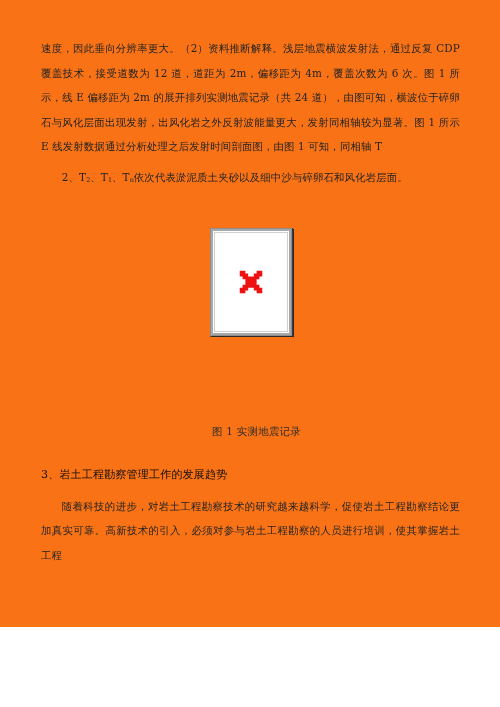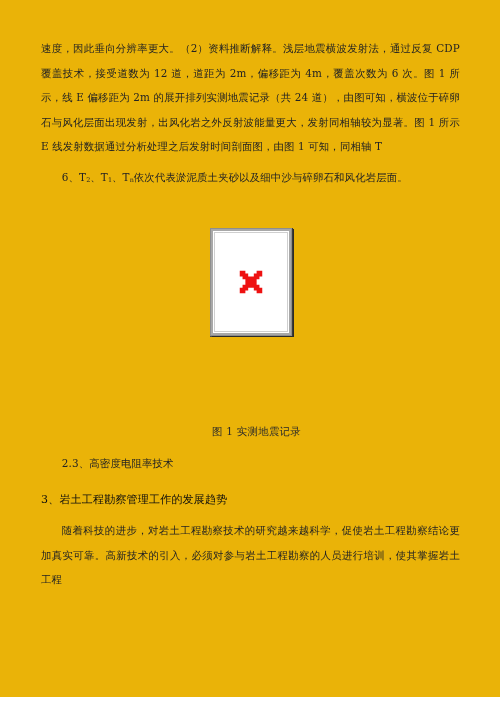--- a/index.html
+++ b/index.html
@@ -13,22 +13,22 @@
     height: 707px;
     overflow: hidden;
     font-family: "DejaVu Serif", "Liberation Serif", serif;
     color: #1a1a1a;
     -webkit-font-smoothing: antialiased;
   }
 
   .page {
     position: relative;
     width: 500px;
-    height: 697px;
-    background: #eab308;
+    height: 627px;
+    background: #f97316;
     box-sizing: border-box;
   }
 
   .content {
     position: absolute;
     left: 41px;
     top: 36px;
     width: 419px;
   }
 
@@ -143,39 +143,38 @@
 <body>
 
 <div class="page">
 
   <div class="content">
 
     <p class="para">速度，因此垂向分辨率更大。（2）资料推断解释。浅层地震横波发射法，通过反复 CDP 覆盖技术，接受道数为 12 道，道距为 2m，偏移距为 4m，覆盖次数为 6 次。图 1 所示，线 E 偏移距为 2m 的展开排列实测地震记录（共 24 道），由图可知，横波位于碎卵石与风化层面出现发射，出风化岩之外反射波能量更大，发射同相轴较为显著。图 1 所示 E 线发射数据通过分析处理之后发射时间剖面图，由图 1 可知，同相轴 T</p>
 
     <div class="gap-sm"></div>
 
-    <p class="para indent"><span>6、T</span><sub class="sub">2</sub><span>、T</span><sub class="sub">1</sub><span>、T</span><sub class="sub">n</sub><span>依次代表淤泥质土夹砂以及细中沙与碎卵石和风化岩层面。</span></p>
+    <p class="para indent"><span>2、T</span><sub class="sub">2</sub><span>、T</span><sub class="sub">1</sub><span>、T</span><sub class="sub">n</sub><span>依次代表淤泥质土夹砂以及细中沙与碎卵石和风化岩层面。</span></p>
 
     <div class="figure-wrap">
       <div class="broken-image">
         <div class="inner">
           <svg class="broken-x" viewBox="0 0 32 32">
             <g fill="#ee1111">
               <path d="M4 4 h6 v3 h3 v3 h6 v-3 h3 v-3 h6 v6 h-3 v3 h-3 v6 h3 v3 h3 v6 h-6 v-3 h-3 v-3 h-6 v3 h-3 v3 h-6 v-6 h3 v-3 h3 v-6 h-3 v-3 h-3 z"></path>
             </g>
           </svg>
         </div>
       </div>
     </div>
 
     <div class="figure-caption">图 1 实测地震记录</div>
 
     <div class="below-figure">
 
-      <p class="heading-sub">2.3、高密度电阻率技术</p>
 
       <div class="gap-sm"></div>
 
 
       <div class="gap-sm"></div>
 
       <p class="heading-bold">3、岩土工程勘察管理工作的发展趋势</p>
 
       <div class="gap-sm"></div>
 

